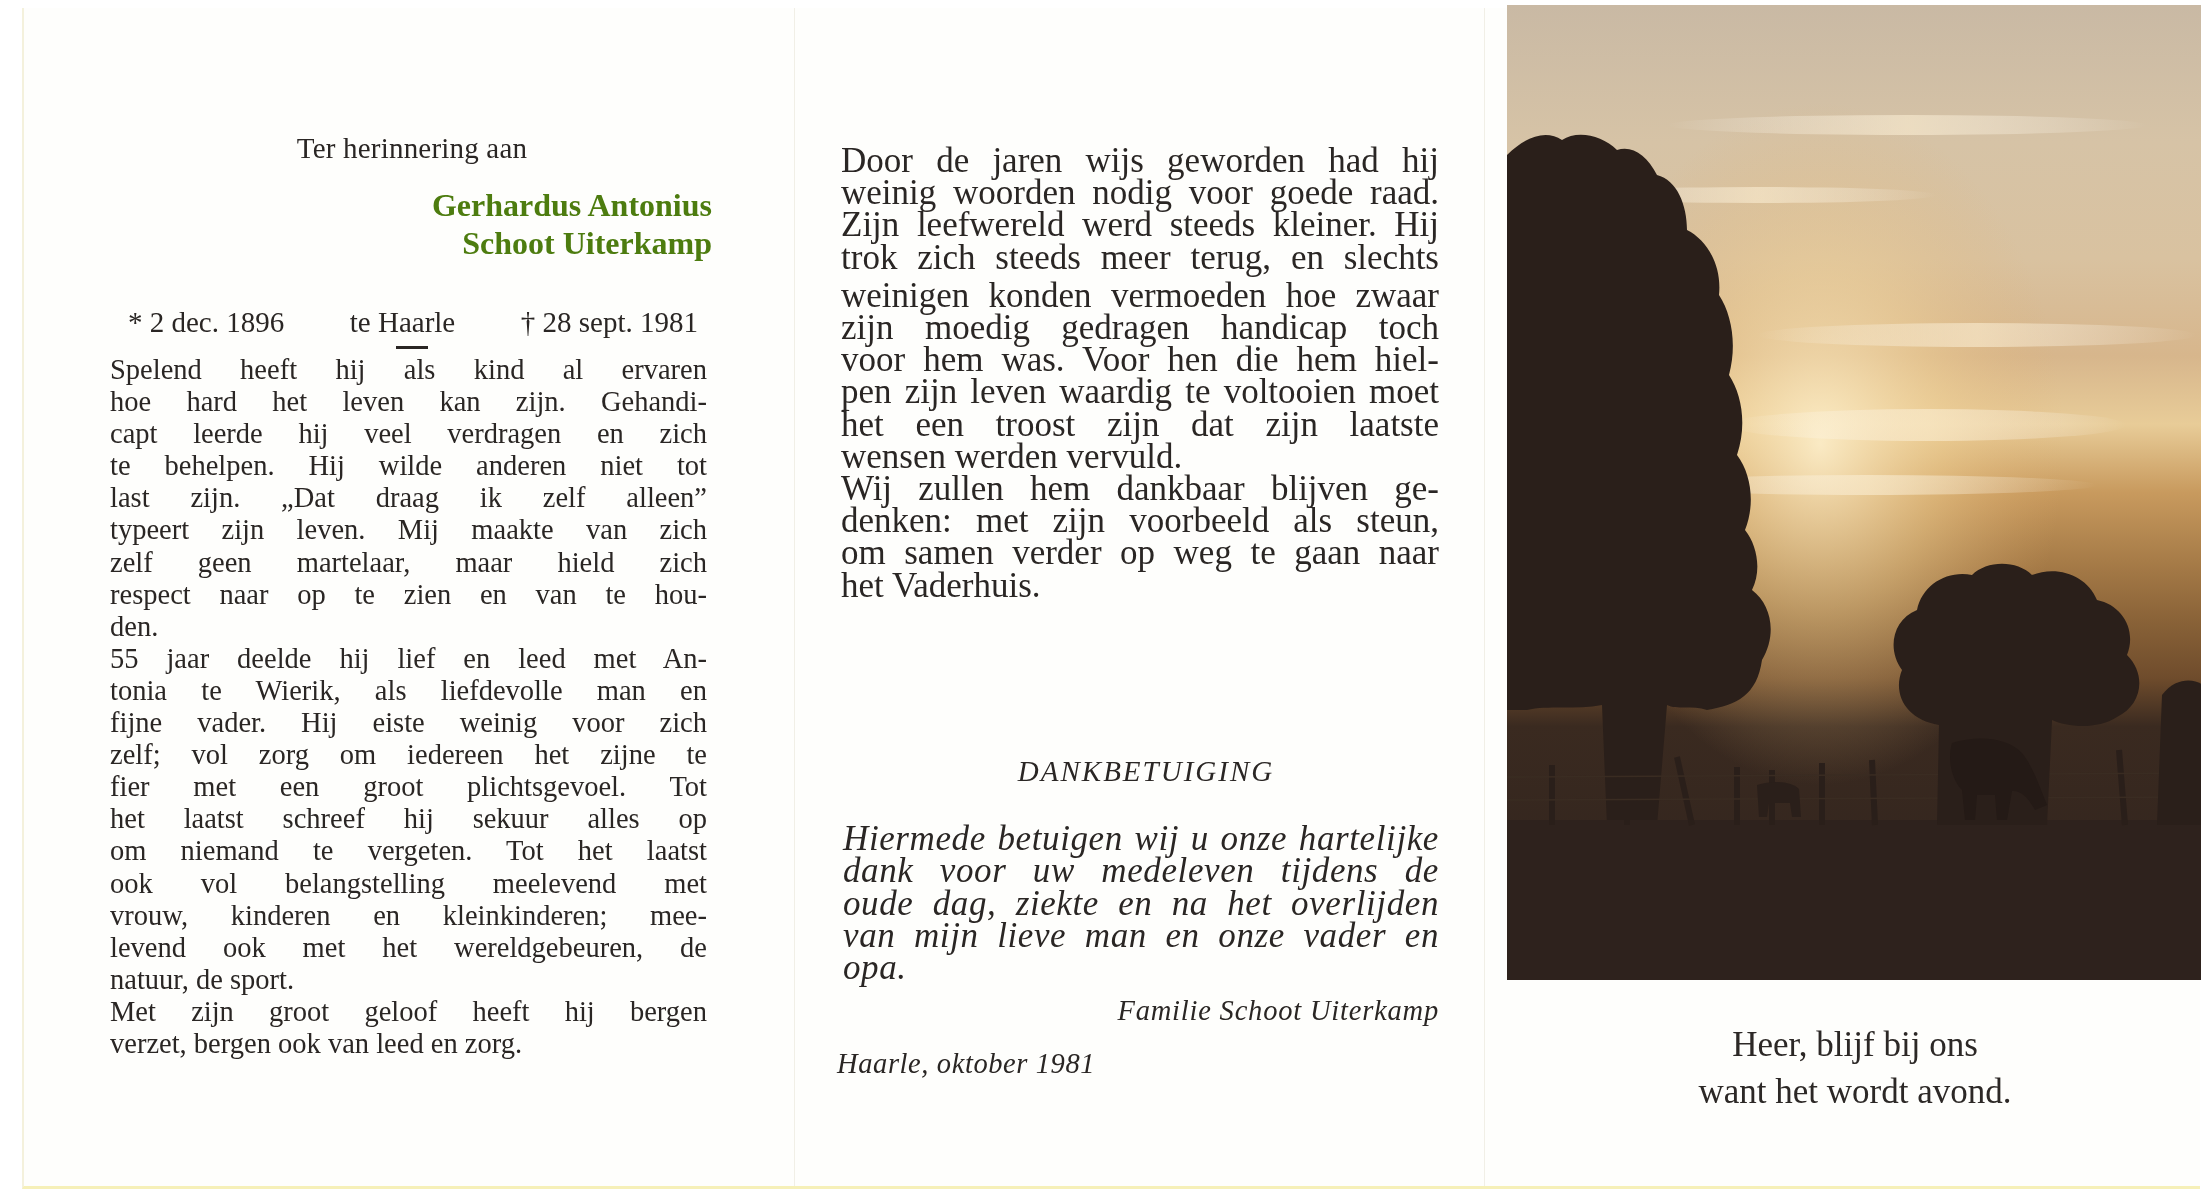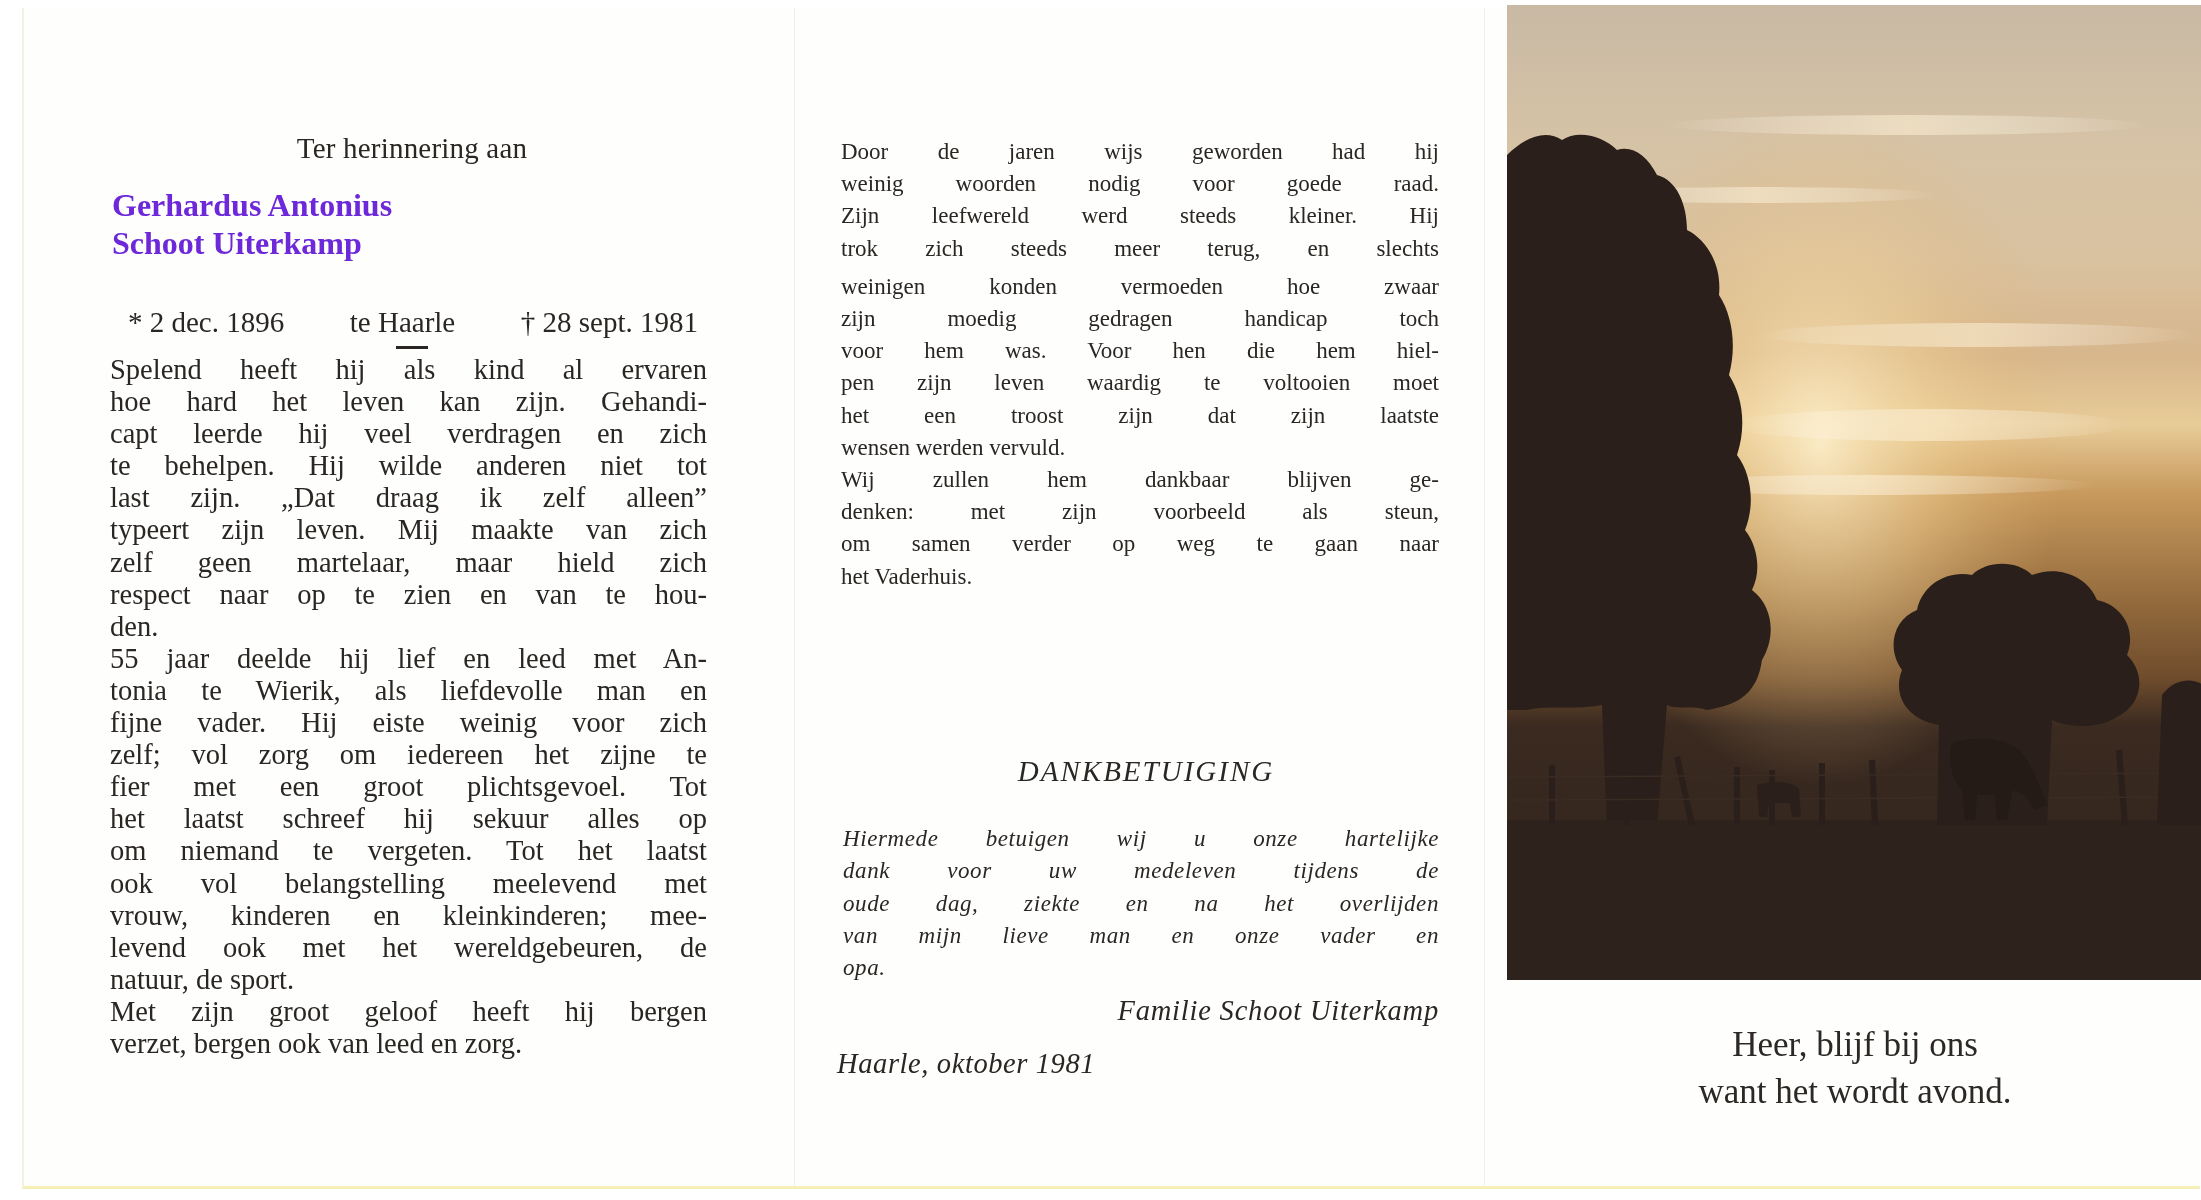--- a/index.html
+++ b/index.html
@@ -21,53 +21,53 @@
     .panel-middle { left: 770px; width: 690px; border-left: 1px solid #f1efe6; }
     .panel-right { left: 1460px; width: 716px; border-left: 1px solid #f1efe6; }
 
     
     .intro {
       position: absolute; left: 88px; width: 600px; top: 124px;
       text-align: center; font-size: 29px; letter-spacing: 0.2px;
     }
     .name {
       position: absolute; left: 88px; width: 600px; top: 178px;
-      text-align: left; font-size: 32px; font-weight: bold; line-height: 38px;
-      color: #6d28d9;
+      text-align: right; font-size: 32px; font-weight: bold; line-height: 38px;
+      color: #4d7c0f;
     }
     .dates {
       position: absolute; left: 84px; width: 610px; top: 282px;
       font-size: 29px; display: flex; justify-content: space-between;
       padding: 0 20px; box-sizing: border-box; margin-top: 16px;
     }
     .dates .seg { white-space: nowrap; }
     .dash {
       position: absolute; left: 372px; top: 338px; width: 32px; height: 3px;
       background: #2a2624;
     }
     .body-left {
       position: absolute; left: 86px; width: 597px; top: 346px;
       font-size: 28.5px; line-height: 32.1px; text-align: justify;
     }
     .line { display: block; text-align: justify; text-align-last: justify; white-space: nowrap; }
     .line.last { text-align-last: left; }
 
     
     .body-middle {
-      position: absolute; left: 46px; width: 598px; top: 128px;
-      font-size: 23px; line-height: 32.2px;
+      position: absolute; left: 46px; width: 598px; top: 137px;
+      font-size: 35px; line-height: 32.2px;
     }
     .body-middle .gap { height: 6px; }
     .thanks-title {
       position: absolute; left: 52px; width: 598px; top: 747px;
       text-align: center; font-style: italic; font-size: 29px; letter-spacing: 2px;
     }
     .thanks-body {
       position: absolute; left: 48px; width: 596px; top: 815px;
-      font-style: italic; font-size: 23px; line-height: 32.3px; letter-spacing: 0.6px;
+      font-style: italic; font-size: 35px; line-height: 32.3px; letter-spacing: 0.6px;
     }
     .signature {
       position: absolute; left: 48px; width: 596px; top: 987px;
       text-align: right; font-style: italic; font-size: 28.5px; letter-spacing: 0.8px;
     }
     .place-date {
       position: absolute; left: 42px; top: 1040px;
       font-style: italic; font-size: 28.5px; letter-spacing: 0.6px;
     }
 

